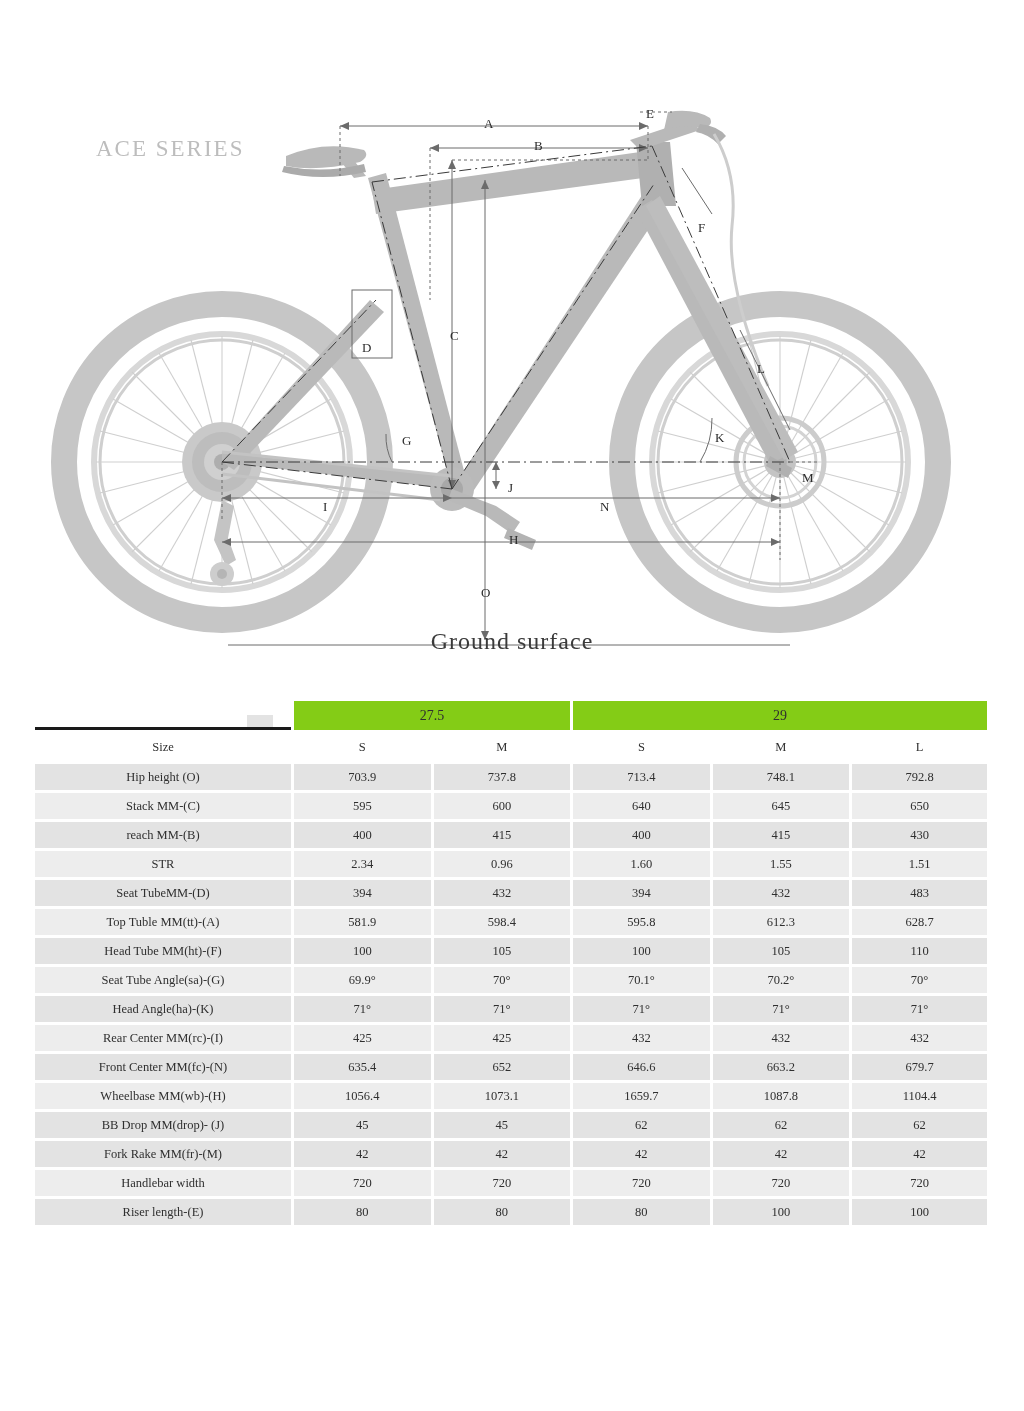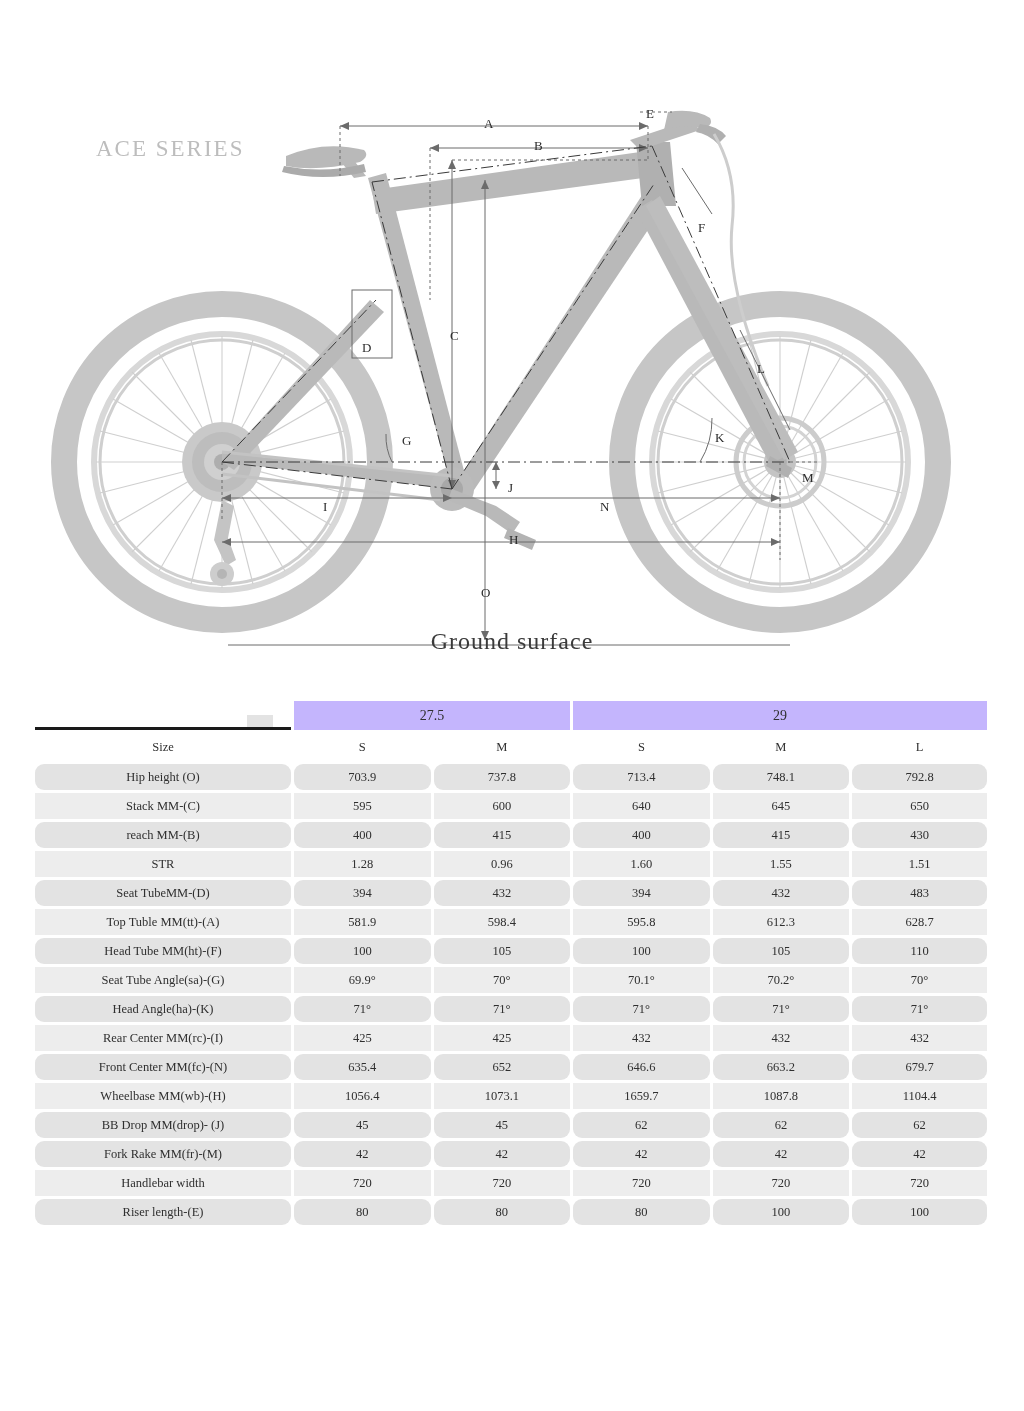--- a/index.html
+++ b/index.html
@@ -60,31 +60,31 @@
   }
   .spec-table td, .spec-table th {
     padding: 0;
     height: 26px;
     text-align: center;
     vertical-align: middle;
     font-weight: normal;
     color: #2f2f2f;
     font-family: "Liberation Serif", serif;
   }
-  .cell-grey { background: #e3e3e3; border-radius: 9px; }
+  .cell-grey { background: #e3e3e3; }
   .cell-light { background: #ededed; }
   .cell-white { background: #ffffff; }
   .label-col {
     width: 256px;
     text-align: center;
   }
   .group-head {
     font-size: 14px;
     height: 32px;
-    background: #c4b5fd;
+    background: #84cc16;
   }
   .corner-bar {
     background: #ffffff;
     border-bottom: 3px solid #1a1a1a;
     position: relative;
   }
   .corner-bar .notch {
     position: absolute;
     right: 18px;
     bottom: 0;
@@ -340,21 +340,21 @@
       <tr>
         <td class="label-col cell-grey">reach MM-(B)</td>
         <td class="cell-grey">400</td>
         <td class="cell-grey">415</td>
         <td class="cell-grey">400</td>
         <td class="cell-grey">415</td>
         <td class="cell-grey">430</td>
       </tr>
       <tr>
         <td class="label-col cell-light">STR</td>
-        <td class="cell-light">1.28</td>
+        <td class="cell-light">2.34</td>
         <td class="cell-light">0.96</td>
         <td class="cell-light">1.60</td>
         <td class="cell-light">1.55</td>
         <td class="cell-light">1.51</td>
       </tr>
       <tr>
         <td class="label-col cell-grey">Seat TubeMM-(D)</td>
         <td class="cell-grey">394</td>
         <td class="cell-grey">432</td>
         <td class="cell-grey">394</td>

